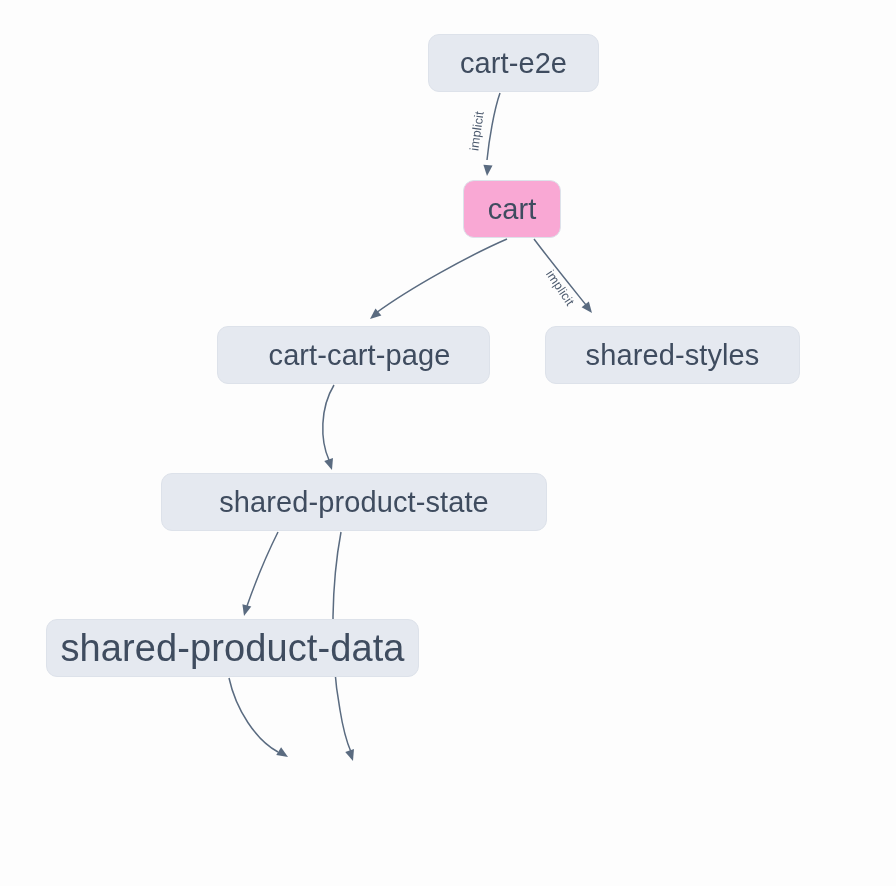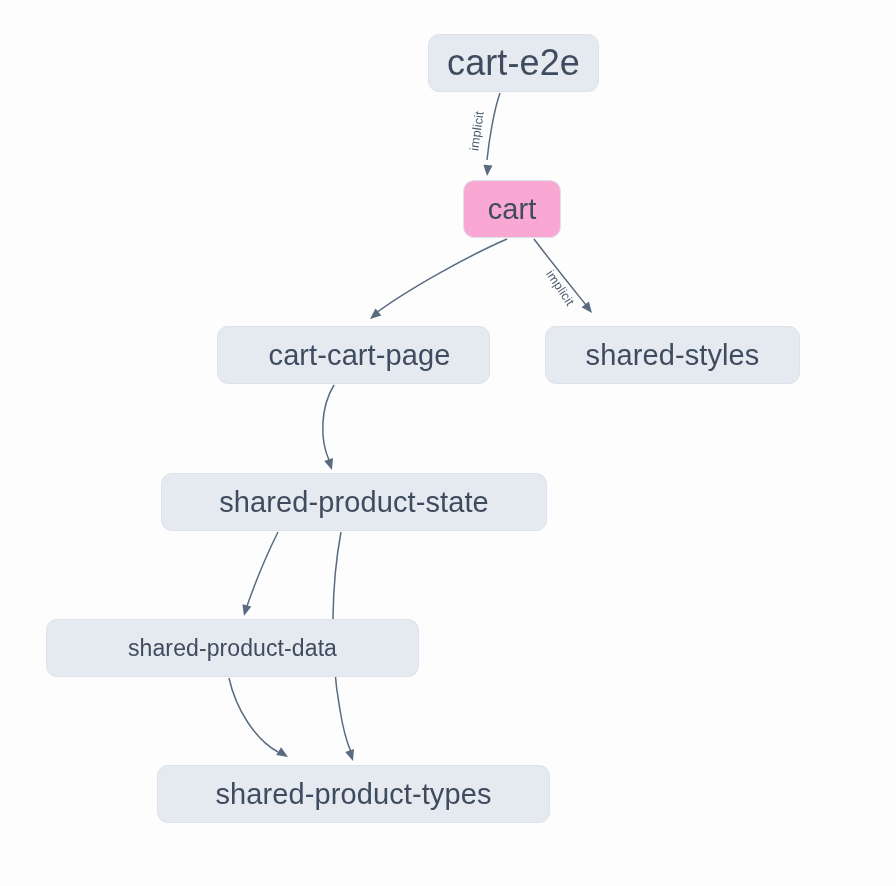--- a/index.html
+++ b/index.html
@@ -106,40 +106,37 @@
         <path class="edge-path" d="M 341 532 C 332 580, 329 650, 340 710, 344 735, 348 745, 351 752" stroke="#5a6b80"></path>
         <polygon class="arrow-head" points="0,0 -11,-4.6 -11,4.6" fill="#5a6b80" transform="translate(353,761) rotate(72)"></polygon>
       </g>
       <g>
         <path class="edge-path" d="M 229 678 C 236 710, 256 740, 278 752" stroke="#5a6b80"></path>
         <polygon class="arrow-head" points="0,0 -11,-4.6 -11,4.6" fill="#5a6b80" transform="translate(288,757) rotate(32)"></polygon>
       </g>
     </svg>
 
   <div class="node-layer" id="node-layer">
-      <div class="graph-node" style="left: 428px; top: 34px; width: 171px; height: 58px; font-size: 36px; background: rgb(229, 233, 240); color: rgb(63, 76, 95);">
+      <div class="graph-node" style="left: 428px; top: 34px; width: 171px; height: 58px; font-size: 29px; background: rgb(229, 233, 240); color: rgb(63, 76, 95);">
         <span>cart-e2e</span>
       </div>
       <div class="graph-node" style="left: 463px; top: 180px; width: 98px; height: 58px; font-size: 29px; background: #f9a8d4; color: rgb(63, 76, 95);">
         <span>cart</span>
       </div>
       <div class="graph-node" style="left: 217px; top: 326px; width: 273px; height: 58px; font-size: 29px; background: rgb(229, 233, 240); color: rgb(63, 76, 95); padding-left: 12px;">
         <span>cart-cart-page</span>
       </div>
       <div class="graph-node" style="left: 161px; top: 473px; width: 386px; height: 58px; font-size: 29px; background: rgb(229, 233, 240); color: rgb(63, 76, 95);">
         <span>shared-product-state</span>
       </div>
       <div class="graph-node" style="left: 545px; top: 326px; width: 255px; height: 58px; font-size: 29px; background: rgb(229, 233, 240); color: rgb(63, 76, 95);">
         <span>shared-styles</span>
       </div>
-      <div class="graph-node" style="left: 46px; top: 619px; width: 373px; height: 58px; font-size: 23px; background: rgb(229, 233, 240); color: rgb(63, 76, 95);">
+      <div class="graph-node" style="left: 46px; top: 619px; width: 373px; height: 58px; font-size: 38px; background: rgb(229, 233, 240); color: rgb(63, 76, 95);">
         <span>shared-product-data</span>
-      </div>
-      <div class="graph-node" style="left: 157px; top: 765px; width: 393px; height: 58px; font-size: 29px; background: rgb(229, 233, 240); color: rgb(63, 76, 95);">
-        <span>shared-product-types</span>
       </div>
     </div>
 
   <div id="label-layer">
       <div class="edge-label" style="left: 477px; top: 131px; color: rgb(76, 90, 110); transform: translate(-50%, -50%) rotate(-82deg);">implicit</div>
       <div class="edge-label" style="left: 560px; top: 288px; color: rgb(76, 90, 110); transform: translate(-50%, -50%) rotate(56deg);">implicit</div>
     </div>
 
 </div>
 

